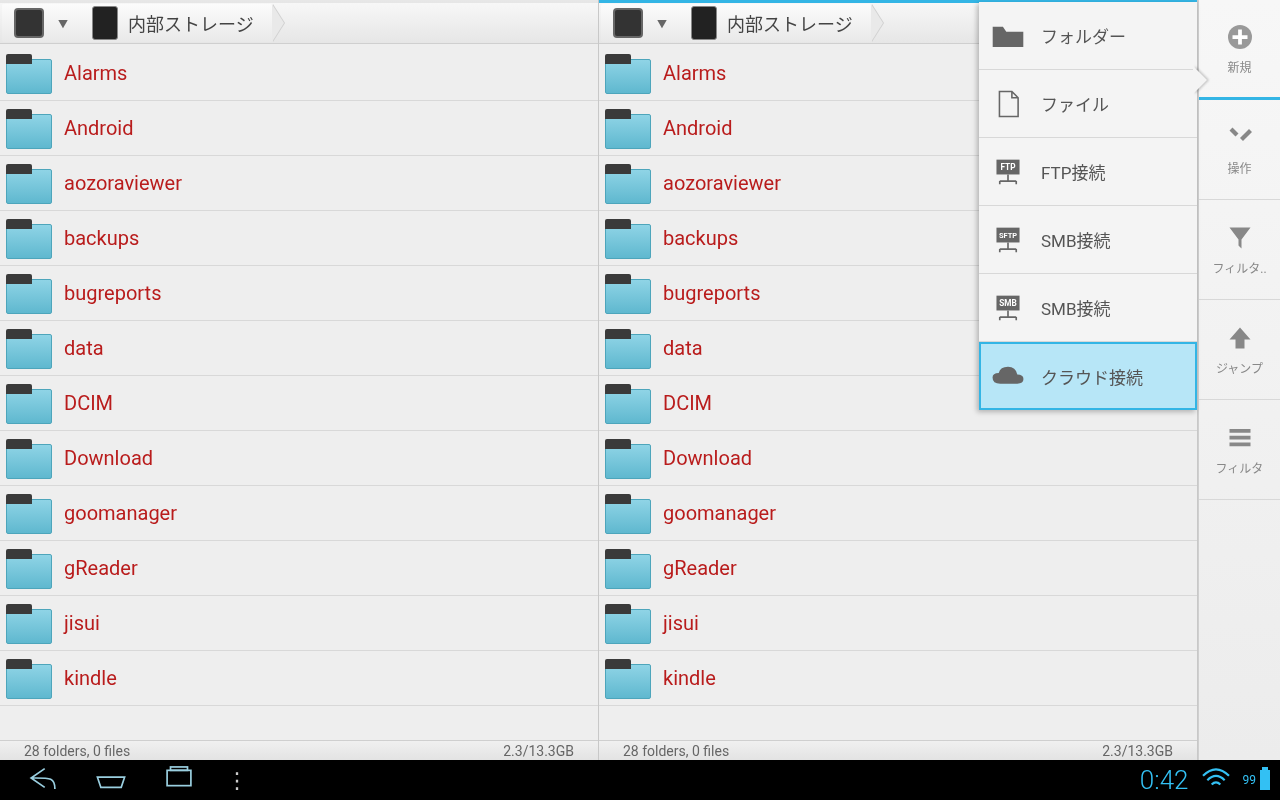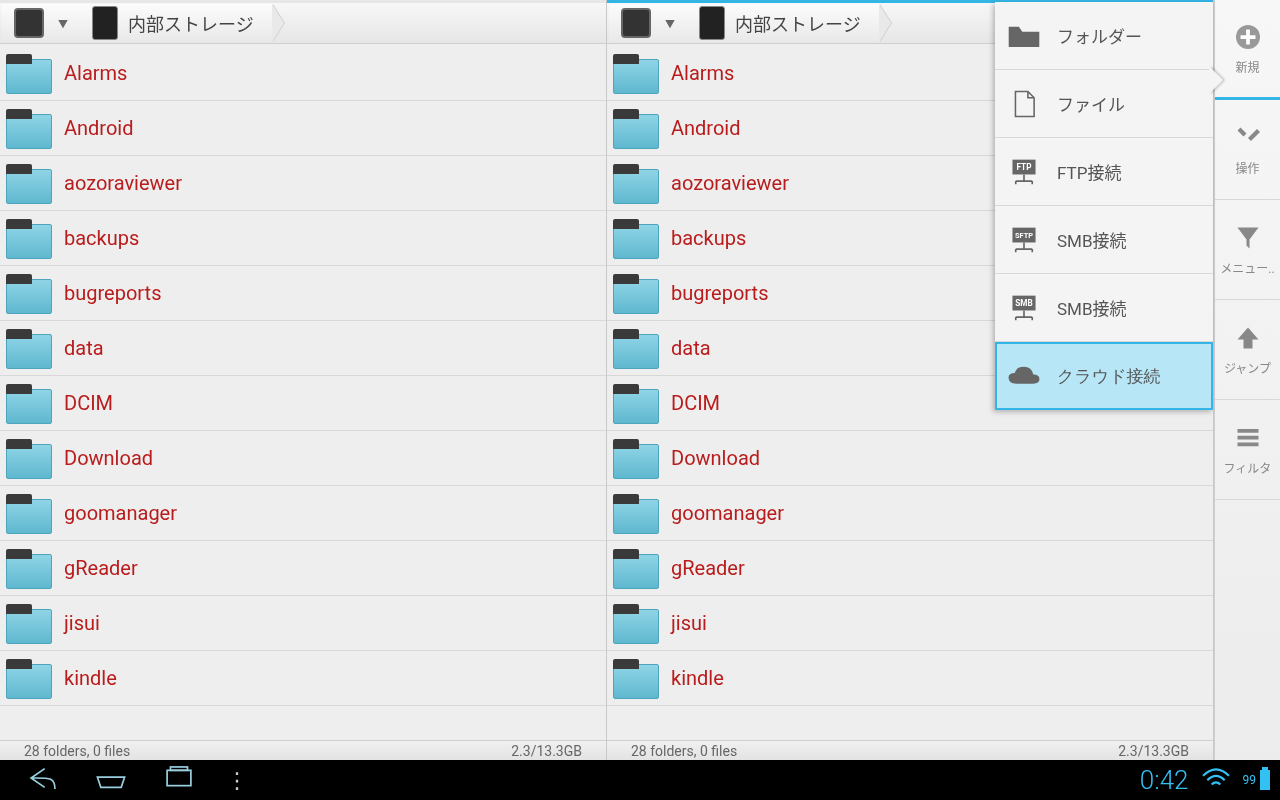--- a/index.html
+++ b/index.html
@@ -107,21 +107,21 @@
     height:20px;
     background:linear-gradient(#f0f0f0,#e3e3e3);
     border-top:1px solid #cfcfcf;
     display:flex; justify-content:space-between;
     align-items:center;
     padding:0 24px;
     font-size:14px; color:#666;
   }
   
   .sidebar {
-    width:66px;
+    width:82px;
     background:linear-gradient(#f7f7f7,#ececec);
     border-left:1px solid #cfcfcf;
     display:flex;flex-direction:column;
   }
   .side-item{
     flex:0 0 auto;
     height:100px;
     display:flex;flex-direction:column;
     align-items:center;justify-content:center;
     border-bottom:1px solid #d8d8d8;
@@ -142,21 +142,21 @@
   .dd-item{
     height:68px;
     display:flex;align-items:center;
     padding:0 12px;
     border-bottom:1px solid #d8d8d8;
     font-size:17px;color:#555;
   }
   .dd-item:last-child{border-bottom:none;}
   .dd-item.highlight{
     background:#b7e6f7;
-    outline:2px solid #33b5e5; outline-offset:-2px;font-family:Liberation Serif, serif;
+    outline:2px solid #33b5e5; outline-offset:-2px;
   }
   .dd-icon{
     width:36px;height:30px;margin-right:14px;
     display:flex;align-items:center;
   }
   .dd-icon svg{width:34px;height:28px;fill:#666;}
   .dd-item.highlight .dd-icon svg{fill:#666;}
   .pointer{
     position:absolute;
     right:-10px; top:64px;
@@ -393,21 +393,21 @@
       <div class="side-item">
         <svg viewBox="0 0 40 40">
           <path d="M8 32 L20 20 M20 20 Q26 14 32 8 L36 12 Q30 18 24 24 Z M6 10 L14 18 L18 14 L10 6 Z" fill="#888"></path>
         </svg>
         <span>操作</span>
       </div>
       <div class="side-item">
         <svg viewBox="0 0 40 40">
           <path d="M6 6 L34 6 L22 22 L22 34 L18 30 L18 22 Z"></path>
         </svg>
-        <span>メニュー..</span>
+        <span>フィルタ..</span>
       </div>
       <div class="side-item">
         <svg viewBox="0 0 40 40">
           <path d="M20 6 L34 22 L26 22 L26 34 L14 34 L14 22 L6 22 Z"></path>
         </svg>
         <span>ジャンプ</span>
       </div>
       <div class="side-item">
         <svg viewBox="0 0 40 40">
           <rect x="6" y="8" width="28" height="5"></rect>

